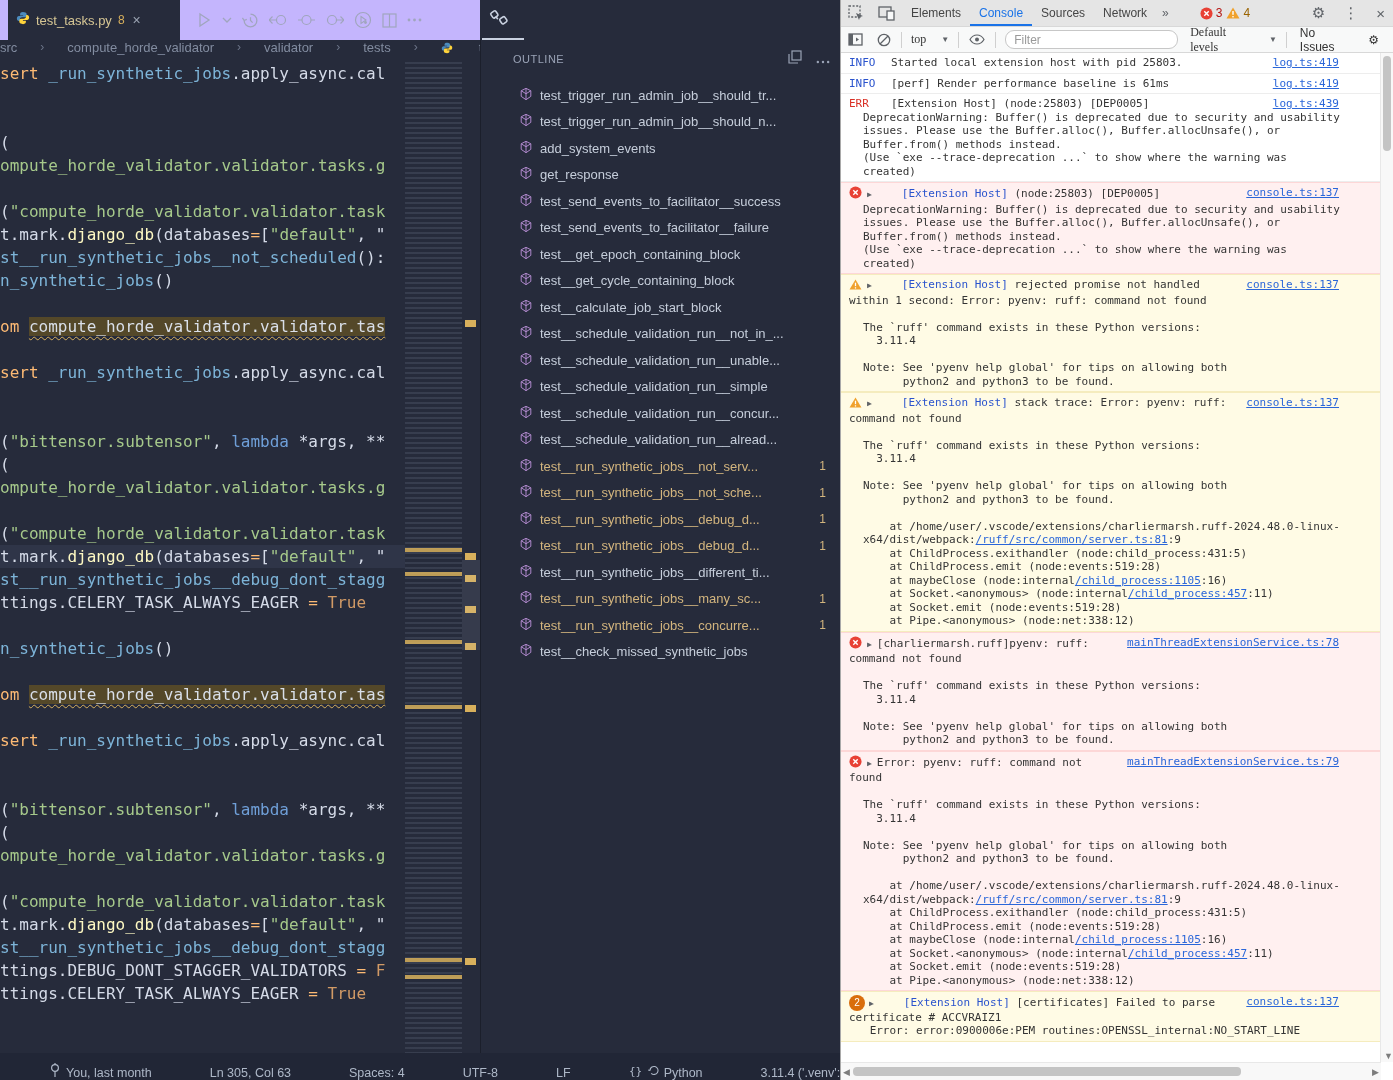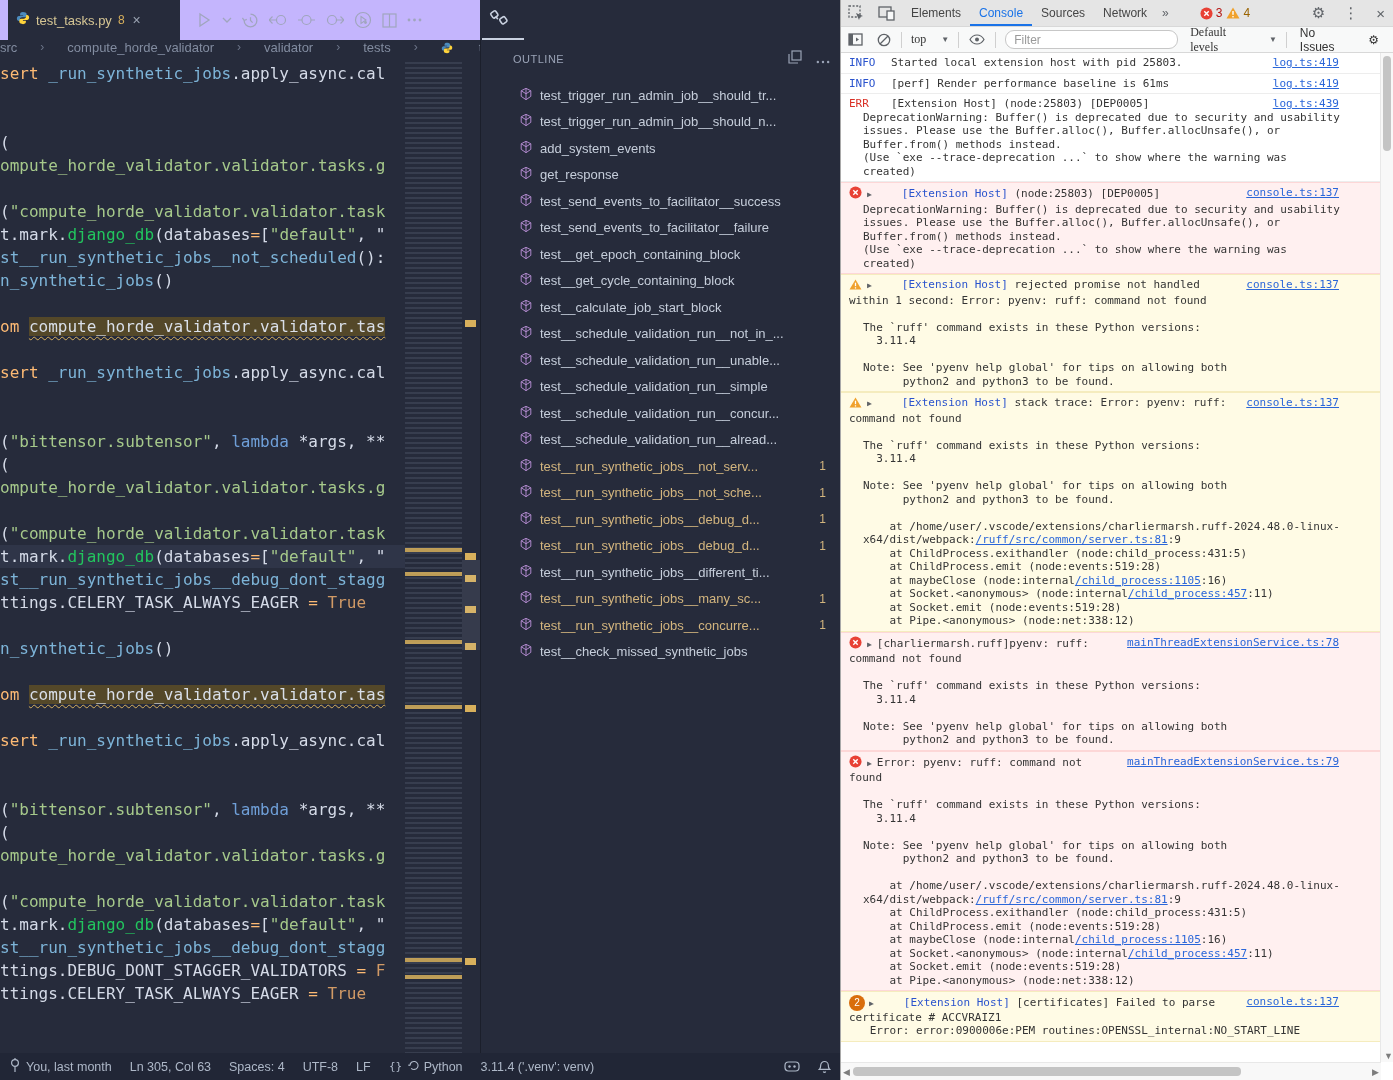--- a/index.html
+++ b/index.html
@@ -21,21 +21,21 @@
   .breadcrumbs{position:absolute;left:0;top:40px;width:480px;height:22px;color:#828ca0;
                font-size:13px;display:flex;align-items:flex-start;gap:23px;white-space:nowrap;overflow:hidden;}
   .crumb{cursor:pointer;}
   .crumb-sep{color:#6b7488;font-size:12px;}
   
   .editor{position:absolute;left:0;top:62px;width:405px;height:991px;overflow:hidden;
           font-family:"DejaVu Sans Mono",monospace;font-size:16px;line-height:23px;}
   .code-line{height:23px;white-space:pre;position:relative;}
   .code-line.line-hl{background:rgba(125,145,185,.10);}
   .c-p{color:#d5dbe8;} .c-dim{color:#fdba74;} .c-fn{color:#7db4d8;}
-  .c-str{color:#a6c98b;} .c-dec{color:#22c55e;} .c-kw{color:#6f9fd8;} .c-lit{color:#d19a66;}
+  .c-str{color:#a6c98b;} .c-dec{color:#fef9c3;} .c-kw{color:#6f9fd8;} .c-lit{color:#d19a66;}
   .c-imp{color:#d9dfe9;background:#544829;text-decoration:underline wavy #d8b05c 1px;text-underline-offset:4px;}
   .minimap{position:absolute;left:405px;top:62px;width:57px;height:991px;background:#262b3b;
     background-image:repeating-linear-gradient(180deg,rgba(170,185,210,.13) 0 2px,rgba(0,0,0,0) 2px 5px),
                      repeating-linear-gradient(90deg,rgba(38,43,59,0) 0 34px,#262b3b 34px 44px,rgba(38,43,59,0) 44px 57px);
     cursor:pointer;}
   .mm-bar{position:absolute;left:0;width:57px;height:4px;background:#d8b05c;opacity:.85;}
   .ruler{position:absolute;left:462px;top:62px;width:18px;height:991px;background:#262b3b;}
   .ruler-mark{position:absolute;left:3px;width:11px;height:7px;background:#d8b05c;}
   .sb-thumb{position:absolute;left:0;width:18px;height:90px;background:rgba(200,210,230,.10);}
   
@@ -46,21 +46,21 @@
   .outline-actions{margin-left:auto;display:flex;gap:14px;color:#9aa3b6;}
   .outline-list{margin-top:8px;}
   .outline-item{display:flex;align-items:center;height:26.5px;padding-left:38px;padding-right:14px;
                 color:#c6cedb;font-size:13px;cursor:pointer;white-space:nowrap;}
   .outline-item.warn{color:#d3b57e;}
   .outline-item .cube{margin-right:7px;flex:0 0 auto;}
   .outline-badge{margin-left:auto;color:#d3b57e;font-size:12px;}
   
   .statusbar{position:absolute;left:0;top:1053px;width:840px;height:27px;background:#212636;
              display:flex;align-items:center;color:#aeb8c8;font-size:12.5px;}
-  .status-item{display:flex;align-items:center;gap:5px;padding:0 9px;height:100%;cursor:pointer;white-space:nowrap;}
+  .status-item{display:flex;align-items:flex-end;gap:5px;padding:0 9px;height:100%;cursor:pointer;white-space:nowrap;margin-left:40px;}
   .status-spacer{flex:1;}
   
   .devtools{position:absolute;left:840px;top:0;width:553px;height:1080px;background:#fff;
             border-left:1px solid #a9a9a9;box-sizing:border-box;color:#333;}
   .dt-tabs{position:absolute;left:0;top:0;width:100%;height:27px;background:#e5e5e5;
            border-bottom:1px solid #d8d8d8;display:flex;align-items:center;font-size:12px;color:#454545;box-sizing:border-box;}
   .dt-tabicon{padding:0 7px;cursor:pointer;display:flex;align-items:center;}
   .dt-tab{padding:0 9px;height:100%;display:flex;align-items:center;cursor:pointer;}
   .dt-tab.active{color:#1a73e8;box-shadow:inset 0 -2px 0 #1a73e8;}
   .dt-more{color:#5f6368;padding:0 6px;cursor:pointer;letter-spacing:-1px;}

